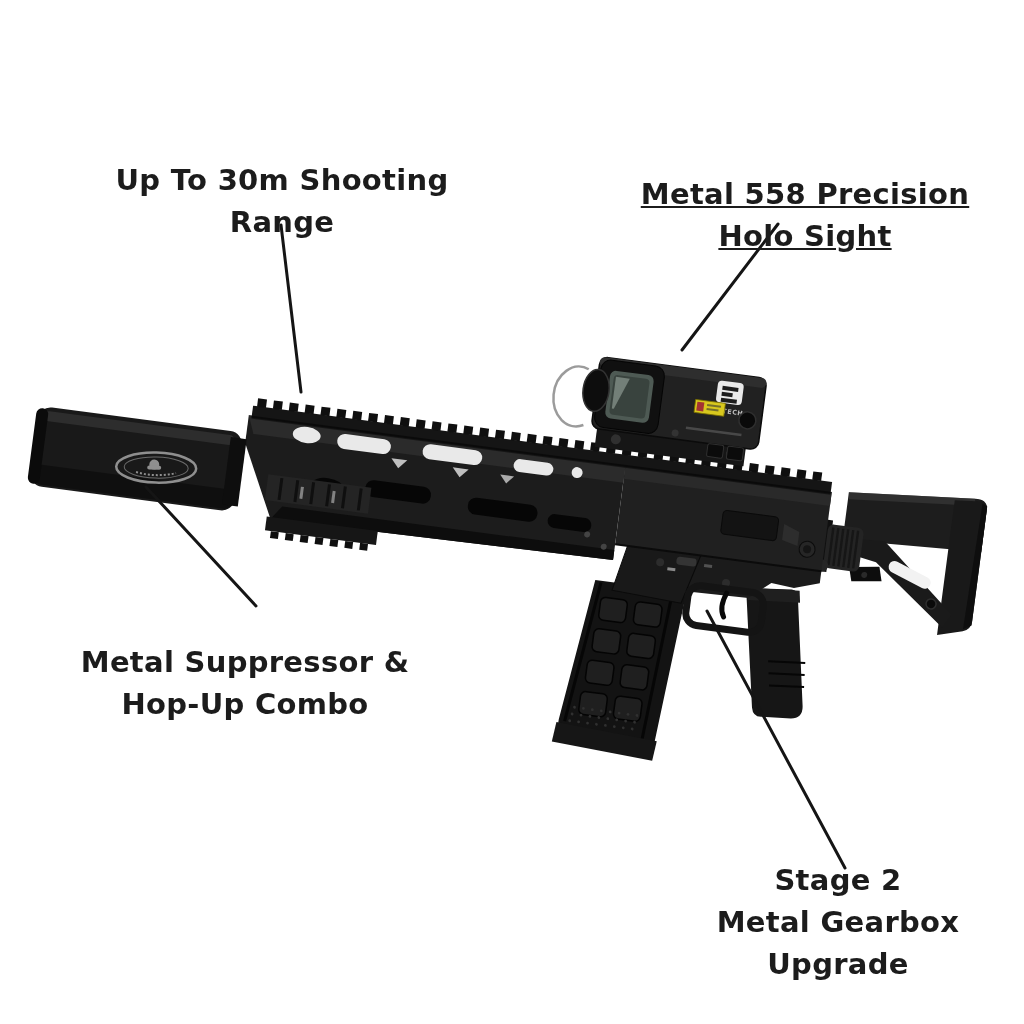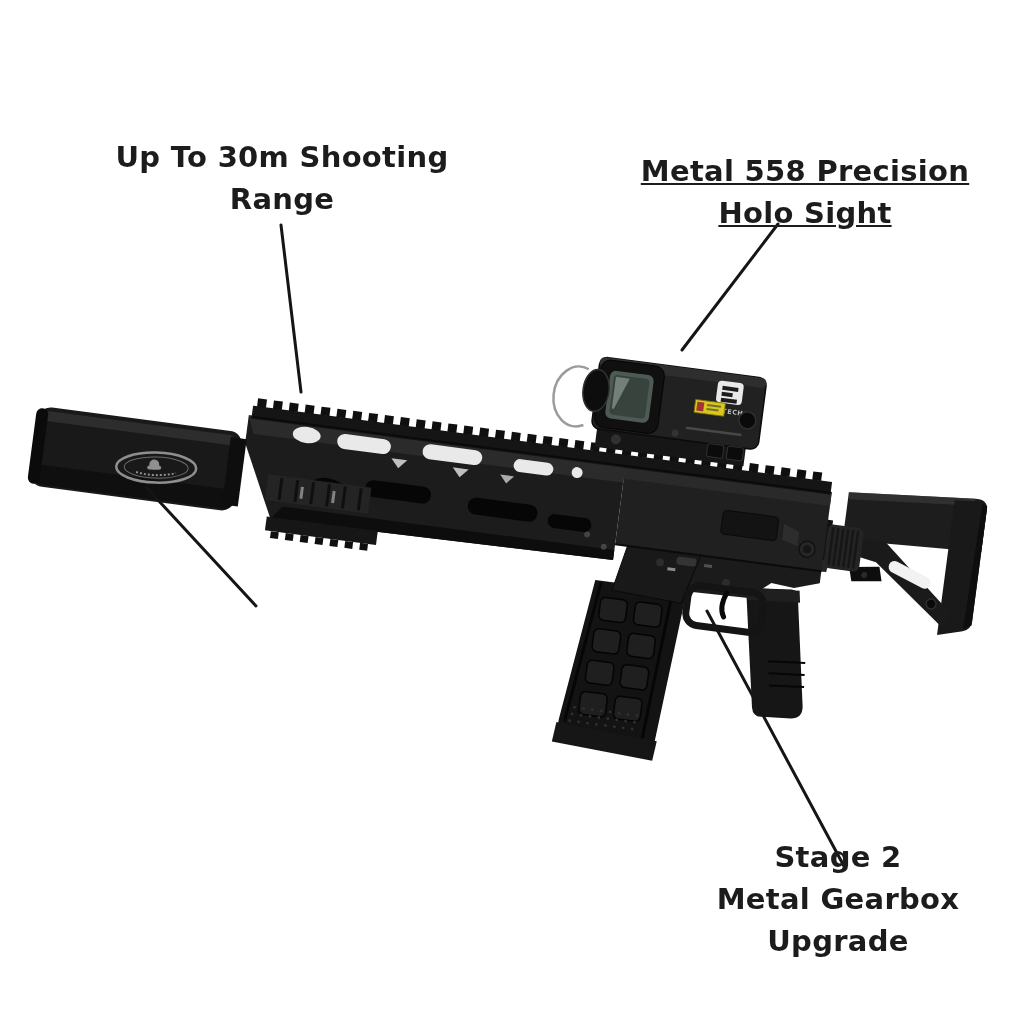--- a/index.html
+++ b/index.html
@@ -3,21 +3,21 @@
 <meta charset="utf-8">
 <style>
   html,body{margin:0;padding:0;background:#ffffff;}
   .stage{
     position:relative;width:1024px;height:1024px;background:#ffffff;overflow:hidden;
     font-family:"DejaVu Sans","Liberation Sans",sans-serif;
   }
   .stage svg{position:absolute;left:0;top:0;}
   .callout{
     position:absolute;text-align:center;font-weight:700;font-size:29px;line-height:42px;
-    color:#1c1c1c;white-space:pre-line;letter-spacing:0.3px;
+    color:#1c1c1c;white-space:pre-line;letter-spacing:0.3px;margin-top:23px;
   }
   .leader{stroke:#151515;stroke-width:3;stroke-linecap:round;}
 </style>
 </head>
 <body>
 
 <div class="stage" id="stage">
 
   <svg width="1024" height="1024" viewBox="0 0 1024 1024">
     <g transform="translate(38,446) rotate(7.5)">
@@ -255,16 +255,18 @@
       <line class="leader" x1="281" y1="225" x2="301" y2="392" style="stroke: rgb(21, 21, 21);"></line>
       <line class="leader" x1="778" y1="224" x2="682" y2="350" style="stroke: rgb(21, 21, 21);"></line>
       <line class="leader" x1="146" y1="487" x2="256" y2="606" style="stroke: rgb(21, 21, 21);"></line>
       <line class="leader" x1="707" y1="611" x2="845" y2="868" style="stroke: rgb(21, 21, 21);"></line>
     </svg>
 
 <div class="callout" style="left: 90px; top: 136px; width: 384px; color: rgb(28, 28, 28);">Up To 30m Shooting
 Range</div>
     <div class="callout" style="left: 613px; top: 150px; width: 384px; color: rgb(28, 28, 28); text-decoration: underline;">Metal 558 Precision
 Holo Sight</div>
+    <div class="callout" style="left: 53px; top: 618px; width: 384px; color: rgb(28, 28, 28);">Metal Suppressor &amp;
+Hop-Up  Combo</div>
     <div class="callout" style="left: 678px; top: 836px; width: 320px; color: rgb(28, 28, 28);">Stage 2
 Metal Gearbox
 Upgrade</div>
   </div>
 
 </body></html>

